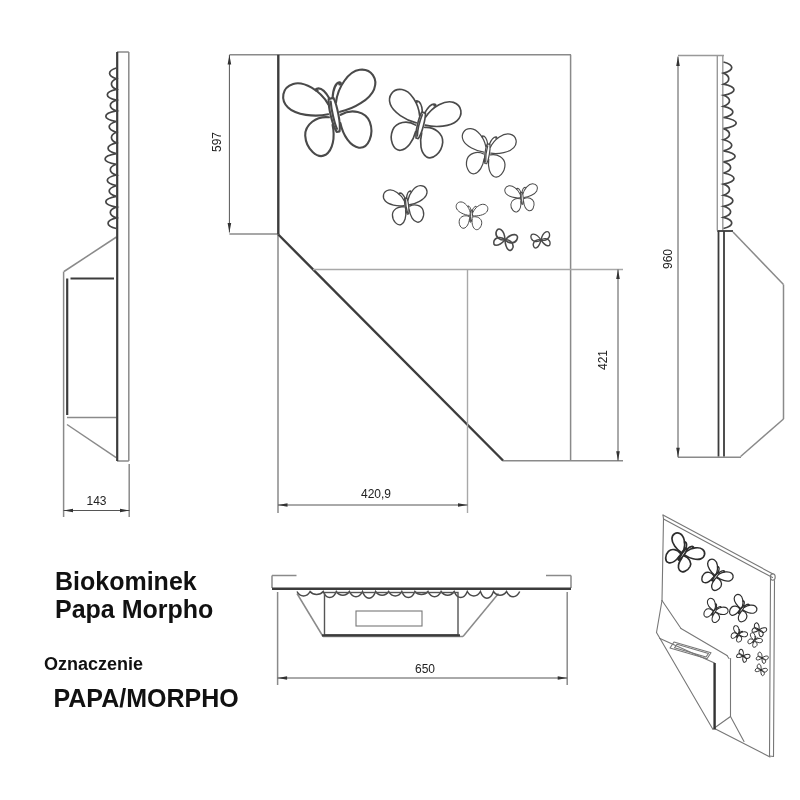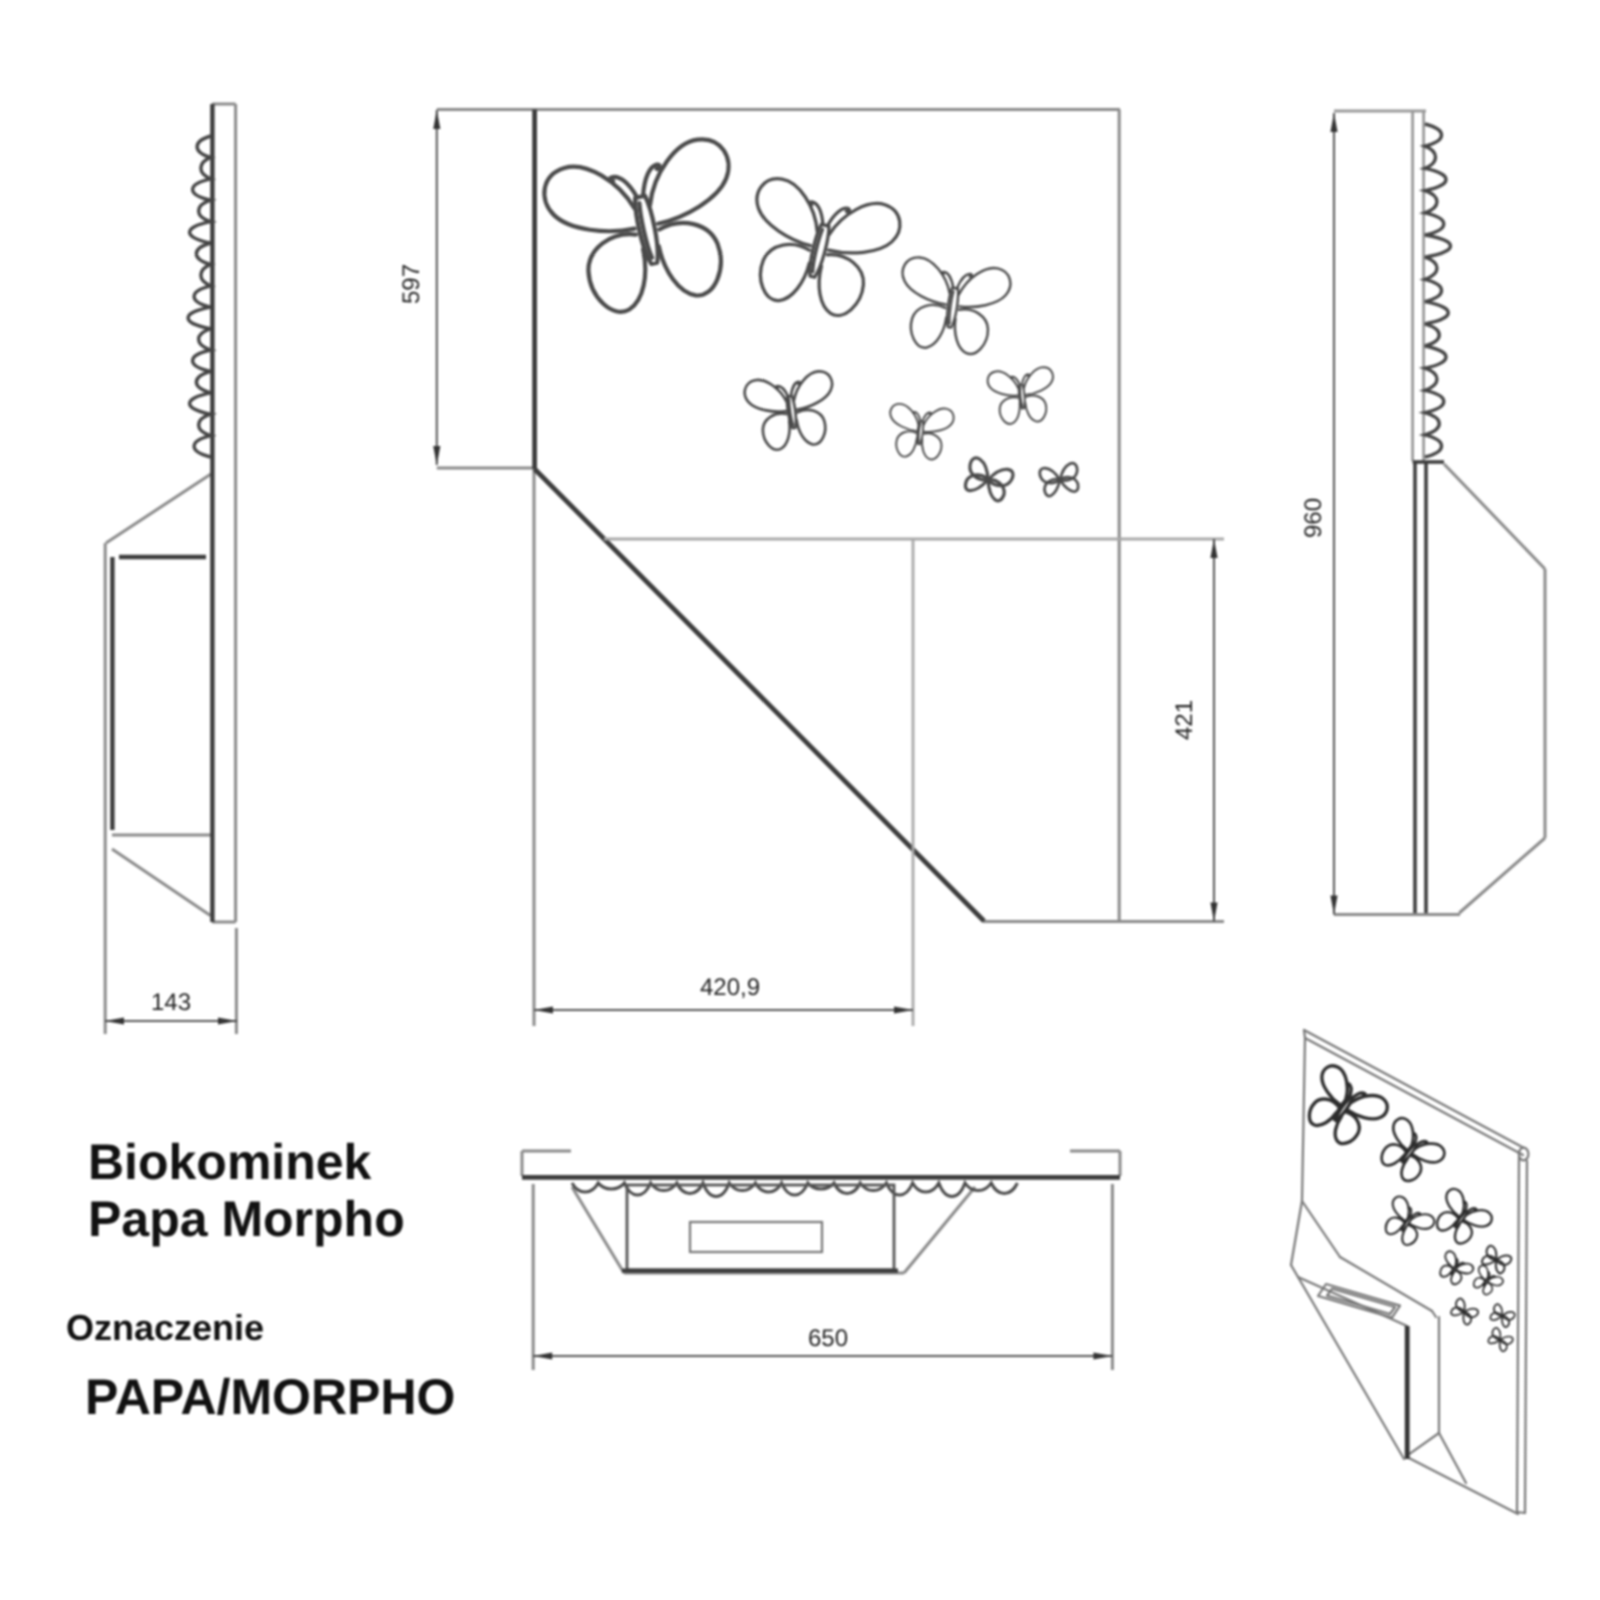--- a/index.html
+++ b/index.html
@@ -1,16 +1,16 @@
 <!DOCTYPE html>
 <html><head>
 <meta charset="utf-8">
 <style>
 html,body{margin:0;padding:0;background:#fff;}
-#page{width:672px;height:800px;position:relative;background:#fff;font-family:"Liberation Sans",sans-serif;filter:blur(0.6px);}
+#page{width:672px;height:800px;position:relative;background:#fff;font-family:"Liberation Sans",sans-serif;filter:blur(0.6px);padding-left:11px;}
 svg text{font-family:"Liberation Sans",sans-serif;}
 </style>
 </head>
 <body>
 <div id="page">
 <svg width="800" height="800" viewBox="0 0 800 800" fill="none">
 <defs>
 <g id="bf" stroke-linecap="round" stroke-linejoin="round">
 
   <path d="M -2.5,-19 C -4.5,-11 -4.5,7 -1.5,15 L 1.5,15 C 4.5,7 4.5,-11 2.5,-19 Z"></path>

